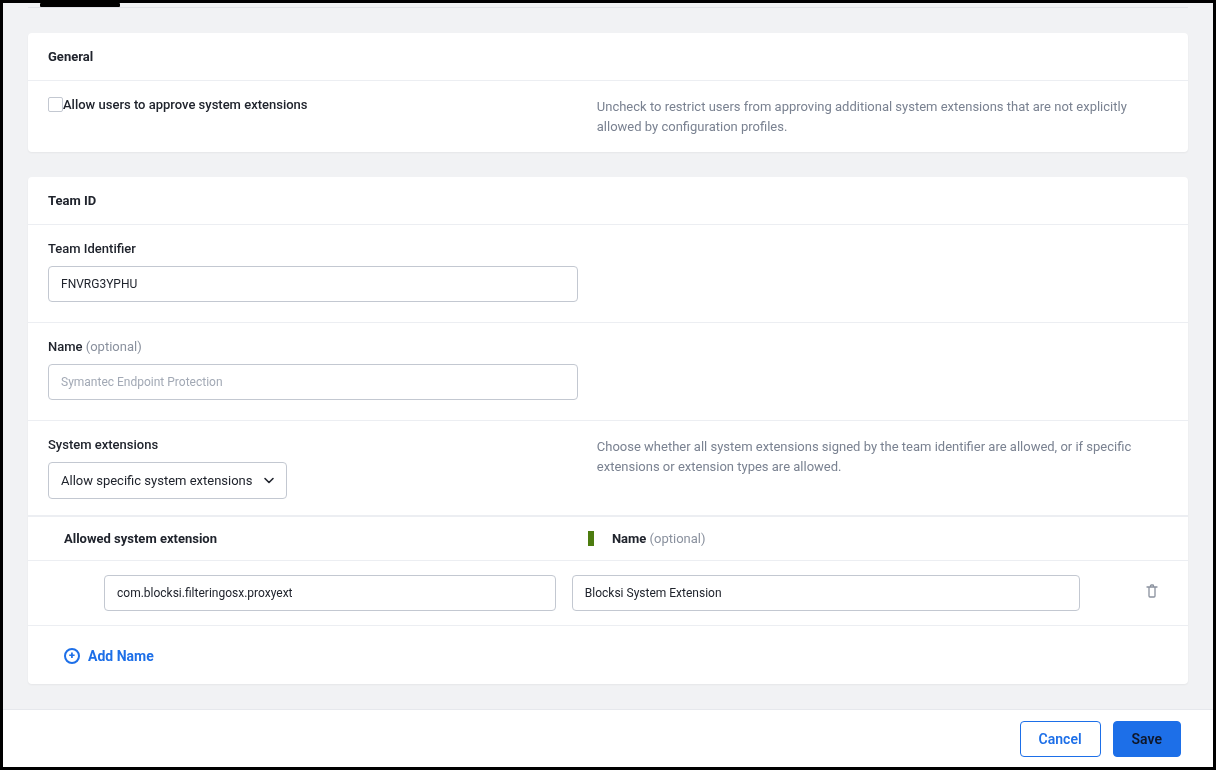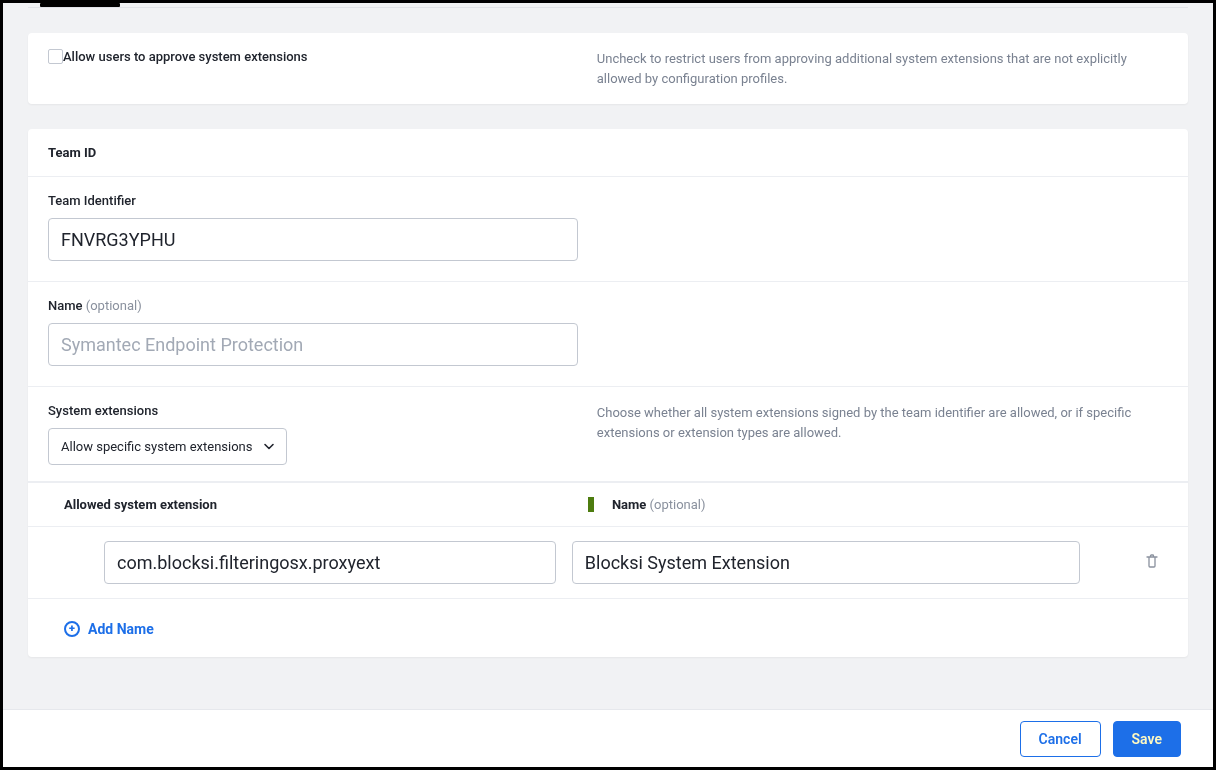--- a/index.html
+++ b/index.html
@@ -93,21 +93,21 @@
     .field-label .opt {
       color: #8a919e;
       font-weight: 400;
     }
     .text-input {
       width: 100%;
       max-width: 530px;
       padding: 10px 12px;
       border: 1px solid #c3c8d1;
       border-radius: 4px;
-      font-size: 18px;
+      font-size: 12px;
       color: #20242d;
       font-family: inherit;
     }
     .text-input::placeholder { color: #a2a9b5; }
     .select-wrap {
       position: relative;
       width: 239px;
     }
     .select-input {
       width: 100%;
@@ -204,35 +204,38 @@
       font-family: inherit;
     }
     .btn-secondary {
       background: #fff;
       border: 1.5px solid #1d6fe8;
       color: #1d6fe8;
     }
     .btn-primary {
       background: #1d6fe8;
       border: 1.5px solid #1d6fe8;
-      color: #fef9c3;
+      color: #0f172a;
     }
     .row-input-only { padding: 16px 20px 20px 20px; }
     .se-row .row-left { display: flex; flex-direction: column; }
     .se-row .field-label { margin-bottom: 10px; }
   </style>
 </head>
 <body>
 
 <div class="page-container">
 
   <div class="top-tab-indicator"></div>
   <div class="tab-border"></div>
 
   <div class="card">
+    <div class="card-header">
+      <div class="card-header-title">General</div>
+    </div>
     <div class="card-body">
       <div class="row">
         <div class="row-left">
           <label class="checkbox-wrap">
             <span class="checkbox"></span>
             <span class="checkbox-label">Allow users to approve system extensions</span>
           </label>
         </div>
         <div class="row-right">Uncheck to restrict users from approving additional system extensions that are not explicitly allowed by configuration profiles.</div>
       </div>

